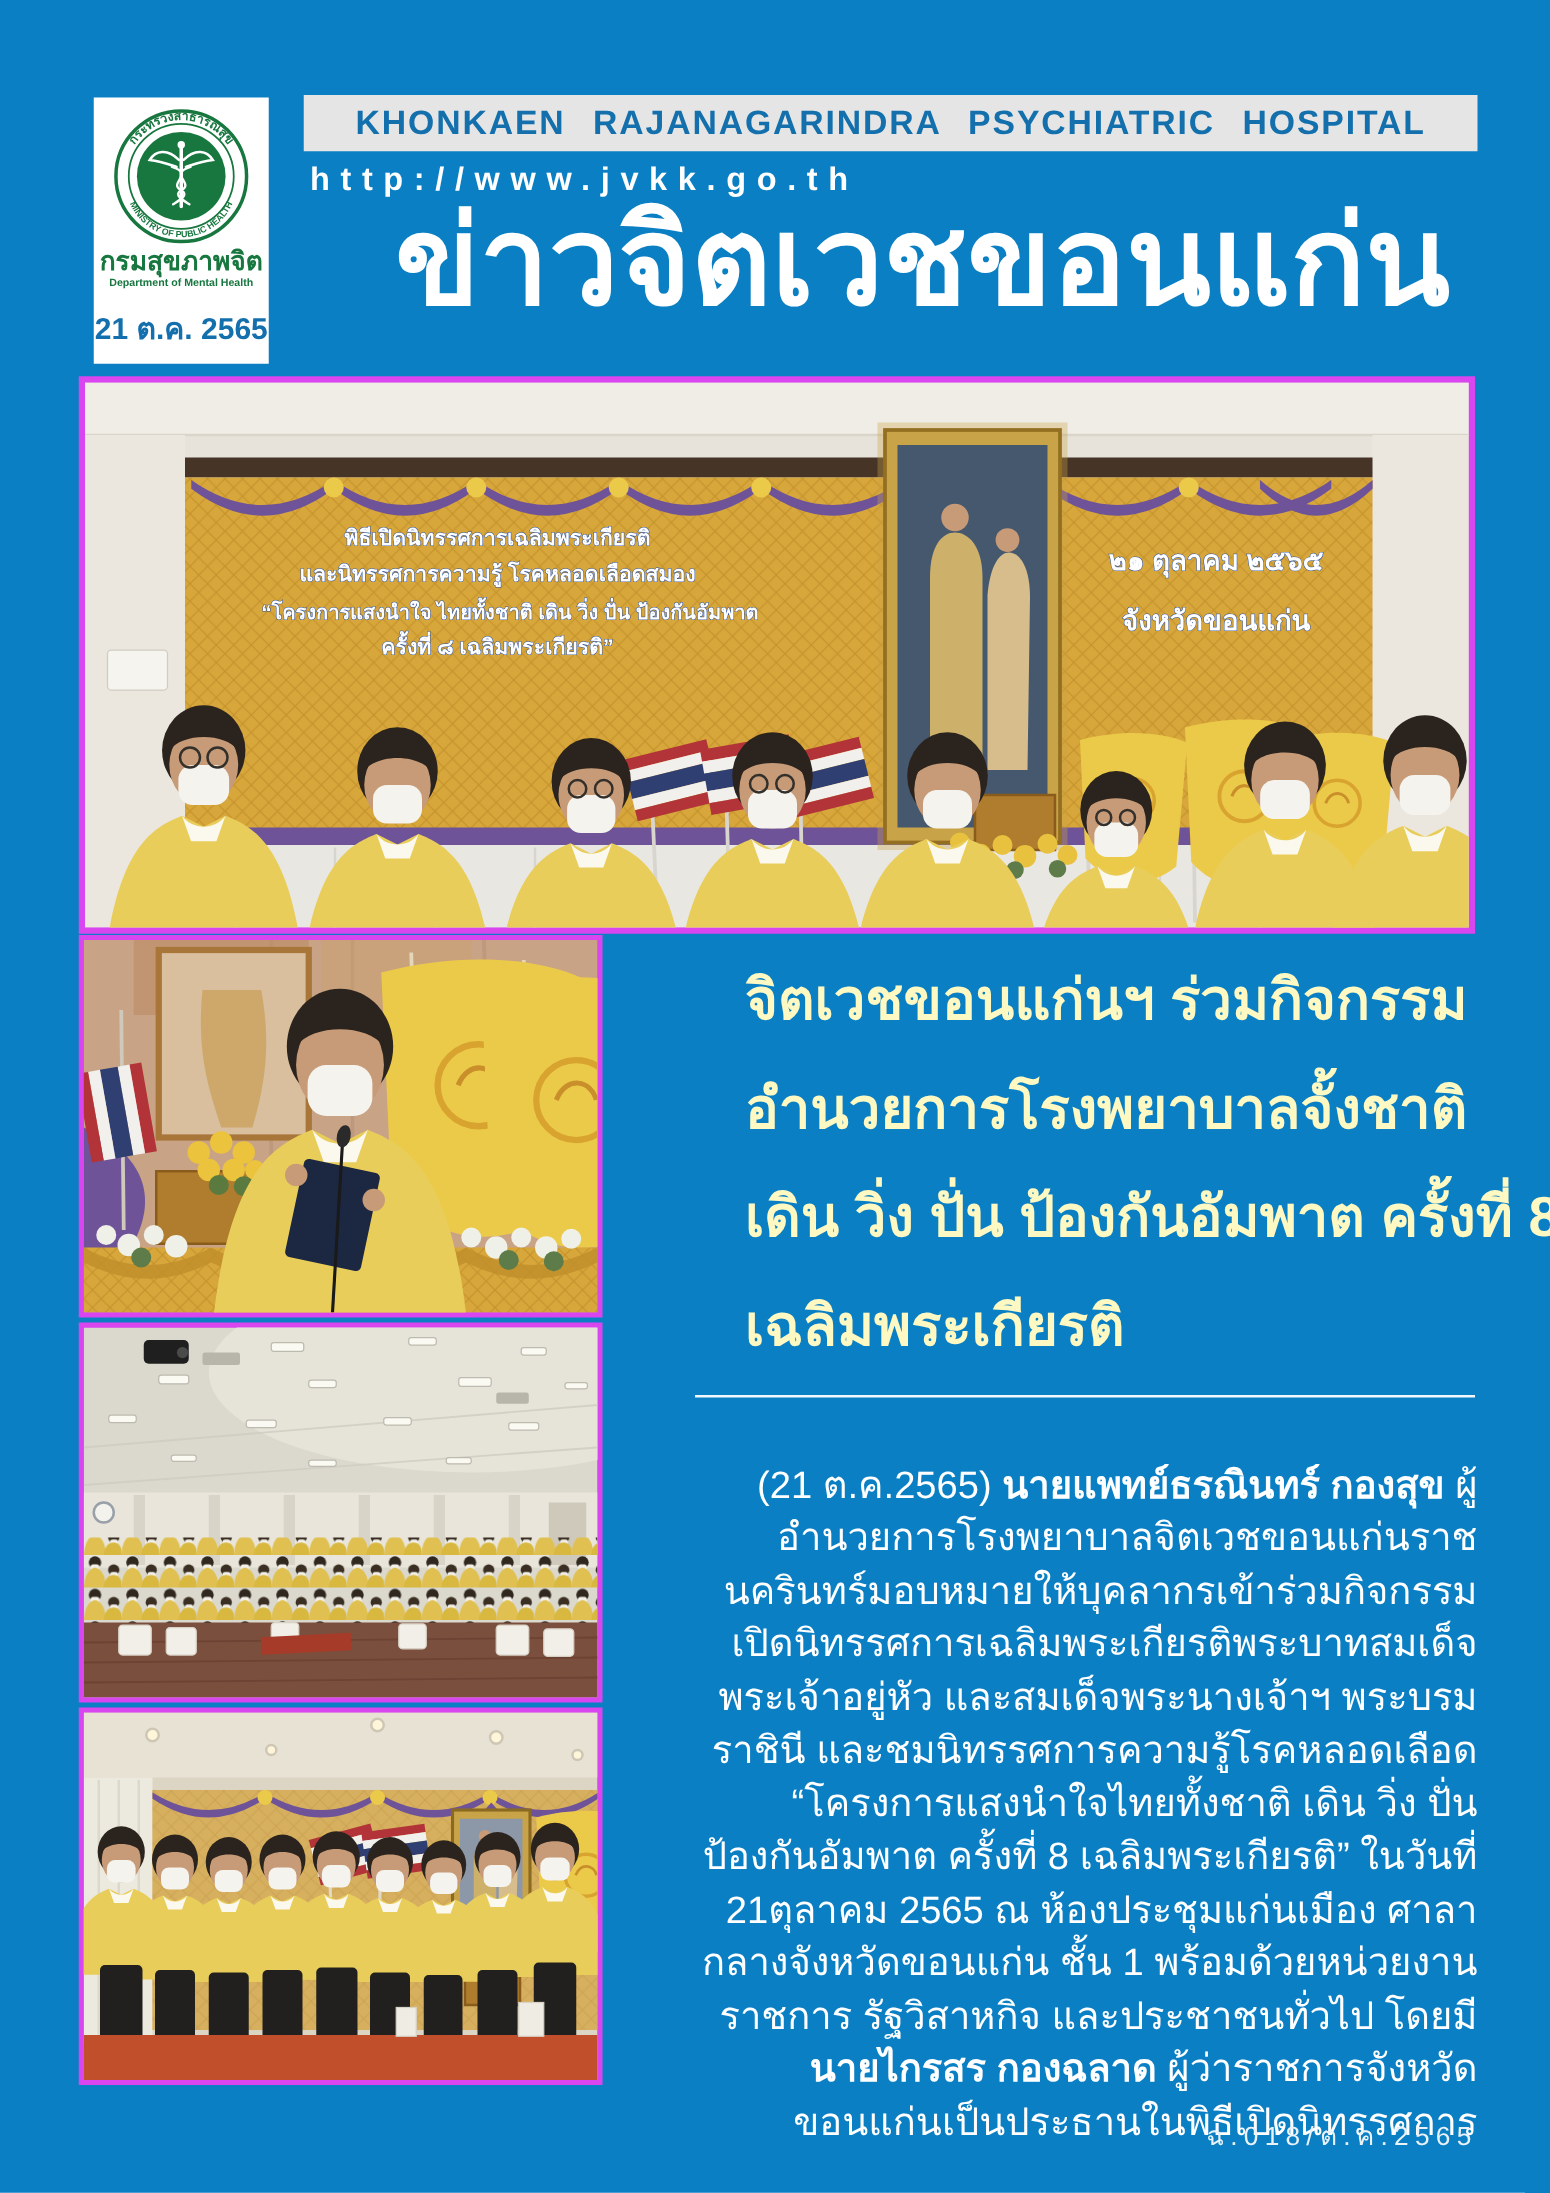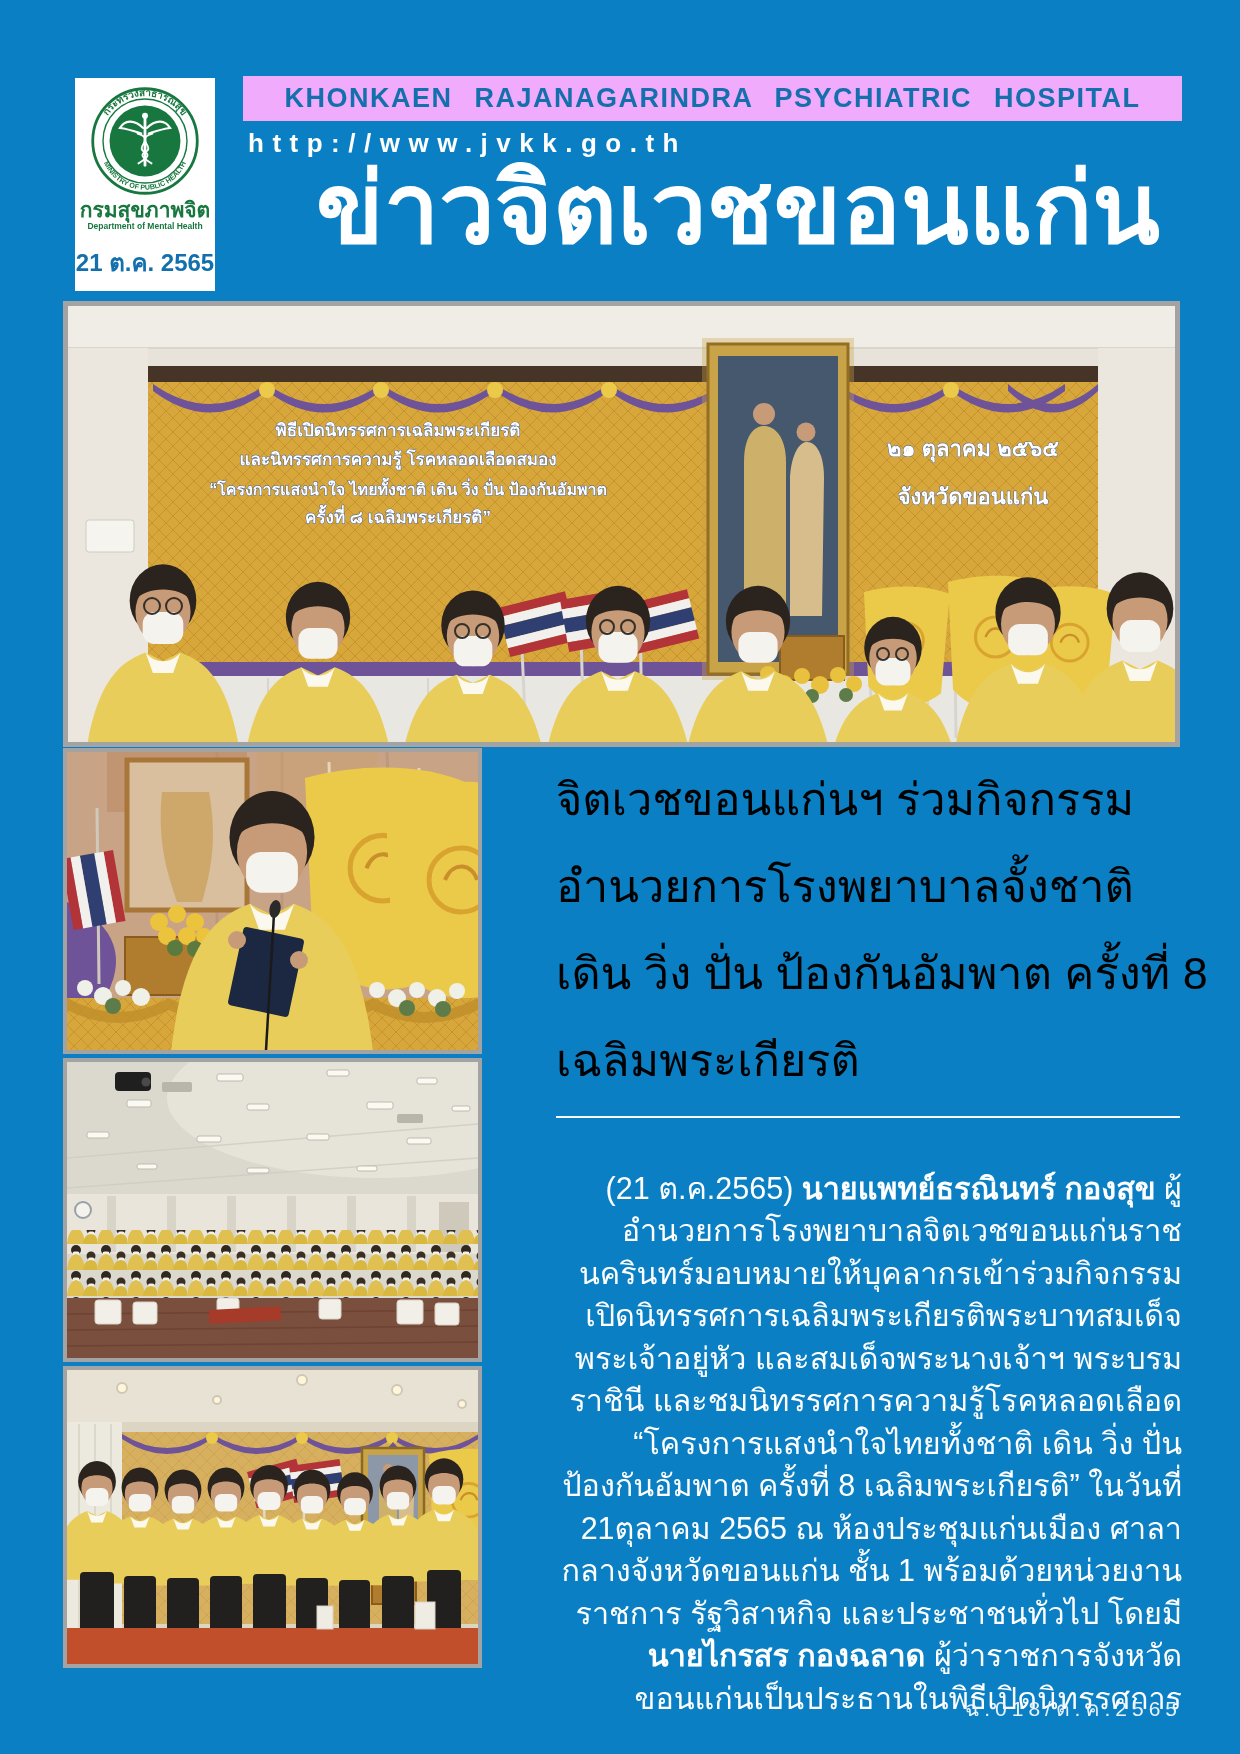--- a/index.html
+++ b/index.html
@@ -5,37 +5,37 @@
   html,body{margin:0;padding:0;}
   .page{position:relative;width:1240px;height:1754px;background:#0a7fc4;overflow:hidden;
         font-family:"Liberation Sans","DejaVu Sans",sans-serif;}
   
   .logo-box{position:absolute;left:75px;top:78px;width:140px;height:213px;background:#ffffff;
             display:flex;flex-direction:column;align-items:center;}
   .seal{margin-top:7px;width:112px;height:112px;}
   .dept-th{margin-top:2px;color:#17773f;font-weight:bold;font-size:21px;line-height:22px;}
   .dept-en{color:#17773f;font-size:8.5px;font-weight:bold;line-height:11px;}
   .issue-date{margin-top:auto;margin-bottom:9px;color:#1470ad;font-weight:bold;font-size:24px;text-align:right;}
-  .hosp-bar{position:absolute;left:243px;top:76px;width:939px;height:45px;background:#f0abfc;
+  .hosp-bar{position:absolute;left:243px;top:76px;width:939px;height:45px;background:#e5e5e5;
             display:flex;align-items:center;justify-content:center;}
   .hosp-bar span{color:#1470ad;font-weight:bold;font-size:27px;letter-spacing:1.5px;word-spacing:13px;white-space:nowrap;}
   .site-url{position:absolute;left:248px;top:128px;color:#ffffff;font-weight:bold;font-size:26px;
             letter-spacing:8.5px;white-space:nowrap;}
   .paper-title{position:absolute;left:316px;top:150px;width:868px;color:#ffffff;font-weight:bold;
                font-size:99px;line-height:118px;white-space:nowrap;}
   
-  .photo{position:absolute;background:#a3a3a3;box-sizing:border-box;}
+  .photo{position:absolute;background:#d946ef;box-sizing:border-box;}
   .photo svg{display:block;}
   .photo-main{left:63px;top:301px;width:1117px;height:446px;padding:5px;}
   .photo-2{left:63px;top:748px;width:419px;height:306px;padding:4px;}
   .photo-3{left:63px;top:1058px;width:419px;height:304px;padding:4px;}
   .photo-4{left:63px;top:1366px;width:419px;height:302px;padding:4px;}
   
   .article{position:absolute;left:556px;top:756px;width:626px;}
-  .hl{color:#000000;font-weight:normal;font-size:45px;line-height:87px;white-space:nowrap;}
+  .hl{color:#fef9c3;font-weight:bold;font-size:45px;line-height:87px;white-space:nowrap;margin-left:40px;}
   .divider{position:absolute;left:556px;top:1116px;width:624px;height:2px;background:#ffffff;opacity:.95;}
   .body-text{position:absolute;left:556px;top:1136px;width:626px;color:#ffffff;
              font-size:30.5px;line-height:42.5px;text-align:right;}
   .body-text .b{font-weight:bold;}
   .footer-code{position:absolute;right:58px;top:1692px;color:#eaf2f9;font-size:21px;
                letter-spacing:5px;white-space:nowrap;}
   
   .bd-txt{fill:#ffffff;stroke:#2f55a0;stroke-width:.8;paint-order:stroke;font-weight:bold;}
 </style>
 </head>

